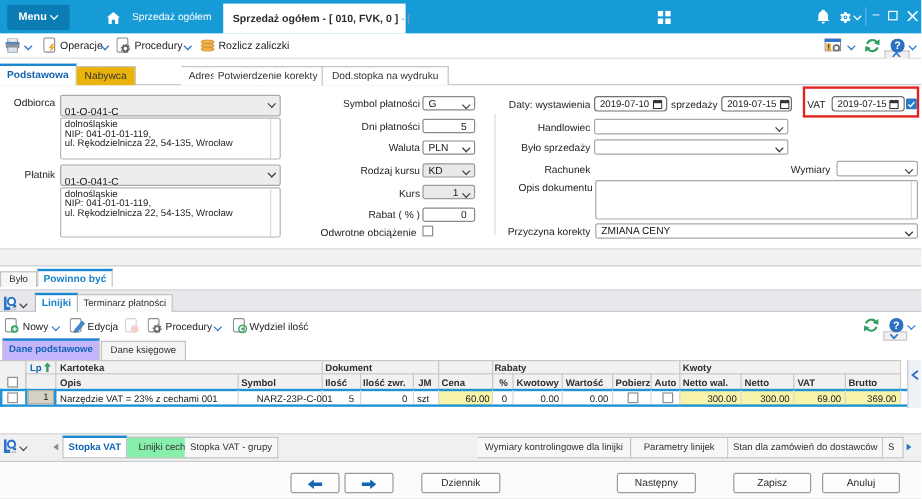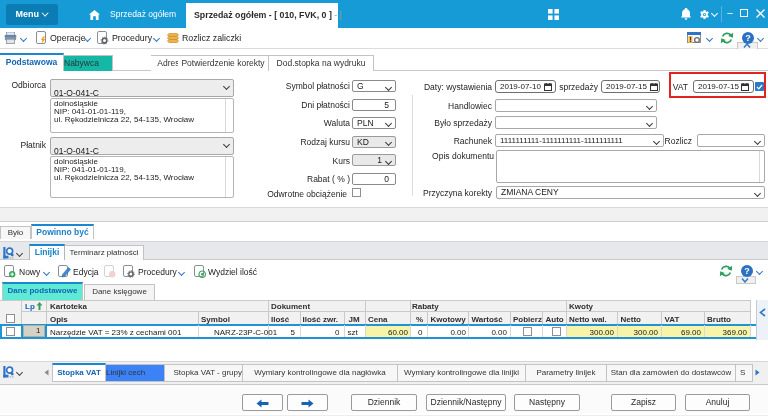--- a/index.html
+++ b/index.html
@@ -99,21 +99,21 @@
       <path d="M1 4.5 L4 1 L7 4.5" fill="none" stroke="#2e75c8" stroke-width="1.4"></path>
     </svg>
 <svg class="ab" style="left:742px;top:31.5px;" width="12" height="12" viewBox="0 0 12 12">
       <circle cx="6" cy="6" r="6" fill="#2b71c2"></circle>
       <text x="6" y="9" font-size="9" font-weight="bold" fill="#fff" text-anchor="middle">?</text>
     </svg>
 <div class="ab" style="left:758.0px;top:36.0px;width:4px;height:4px;border-left:1.3px solid #2e75c8;border-bottom:1.3px solid #2e75c8;transform:rotate(-45deg);"></div>
 
 <div class="ab" style="left:0;top:52px;width:768px;height:19px;background:#fff;border-bottom:1px solid #c9c9c9;box-sizing:border-box;"></div>
 <div class="tb" style="left:0;top:53px;width:64px;height:18px;background:#fff;border-top:2px solid #1c86d1;border-right:1px solid #c3c3c3;color:#1464b4;font-weight:bold;text-align:center;line-height:15px;">Podstawowa</div>
-<div class="tb" style="left:64px;top:55px;width:49px;height:16px;background:#14b8a6;border-right:1px solid #c3c3c3;border-top:1px solid #c3c3c3;color:#333;line-height:14px;">Nabywca</div>
+<div class="tb" style="left:64px;top:55px;width:49px;height:16px;background:#eab308;border-right:1px solid #c3c3c3;border-top:1px solid #c3c3c3;color:#333;text-align:center;line-height:14px;">Nabywca</div>
 <div class="tb" style="left:113px;top:55px;width:65px;height:16px;background:#fff;border-right:1px solid #c3c3c3;border-top:1px solid #c3c3c3;color:#333;text-align:center;line-height:14px;margin-left:38px;">Adres wysyłki</div>
 <div class="tb" style="left:269px;top:55px;width:105px;height:16px;background:#fff;border-right:1px solid #c3c3c3;border-top:1px solid #c3c3c3;color:#333;text-align:center;line-height:14px;">Dod.stopka na wydruku</div>
 <div class="tb" style="left:178px;top:55px;width:91px;height:16px;background:#fff;border-right:1px solid #c3c3c3;border-top:1px solid #c3c3c3;color:#333;text-align:center;line-height:14px;">Potwierdzenie korekty</div>
 
 <div class="lbl" style="left:0;top:81px;width:46px;">Odbiorca</div>
 <div class="combo" style="left:50px;top:79px;width:184px;height:13px;">01-O-041-C<span class="cv" style="top:3.5px;"></span></div>
 <div class="ab" style="left:50px;top:98px;width:184px;height:35px;background:#fff;border:1px solid #b5b5b5;border-radius:2px;box-sizing:border-box;"></div>
 <div class="ab" style="left:225px;top:99px;width:1px;height:33px;background:#d9d9d9;"></div>
 <div class="ab" style="left:54px;top:100px;font-size:8px;color:#222;line-height:8px;">dolnośląskie<br>NIP: 041-01-01-119,<br>ul. Rękodzielnicza 22, 54-135, Wrocław</div>
 <div class="lbl" style="left:0;top:141px;width:46px;">Płatnik</div>
@@ -172,22 +172,21 @@
 
 <div class="lbl" style="left:392px;top:102px;width:100px;">Handlowiec</div>
 <div class="combow" style="left:495px;top:99px;width:162px;height:13px;border-color:#a8a8a8;line-height:11px;">
       <span class="cv" style="top:4px;"></span>
     </div>
 <div class="lbl" style="left:392px;top:119px;width:100px;">Było sprzedaży</div>
 <div class="combow" style="left:495px;top:116px;width:162px;height:13px;border-color:#a8a8a8;line-height:11px;">
       <span class="cv" style="top:4px;"></span>
     </div>
 <div class="lbl" style="left:392px;top:137px;width:100px;">Rachunek</div>
-<div class="combow" style="left:495px;top:134px;width:169px;height:13px;border-color:#a8a8a8;line-height:11px;font-size:8px;">1111111111-1111111111-1111111111<span class="cv" style="top:4px;"></span></div>
-<div class="lbl" style="left:620px;top:137px;width:72px;">Rozlicz</div>
+<div class="lbl" style="left:620px;top:137px;width:72px;">Wymiary</div>
 <div class="combow" style="left:697px;top:134px;width:68px;height:13px;border-color:#a8a8a8;line-height:11px;">
       <span class="cv" style="top:4px;"></span>
     </div>
 <div class="lbl" style="left:392px;top:152px;width:102px;">Opis dokumentu</div>
 <div class="ab" style="left:496px;top:150px;width:269px;height:33px;background:#fff;border:1px solid #a8a8a8;border-radius:2px;box-sizing:border-box;"></div>
 <div class="ab" style="left:759px;top:151px;width:1px;height:31px;background:#d9d9d9;"></div>
 <div class="lbl" style="left:392px;top:189px;width:100px;">Przyczyna korekty</div>
 <div class="combow" style="left:496px;top:186px;width:269px;height:13px;border-color:#a8a8a8;line-height:11px;">ZMIANA CENY<span class="cv" style="top:4px;"></span></div>
 
 <div class="ab" style="left:0;top:207px;width:768px;height:15px;background:#f1f1f1;border-top:1px solid #d8d8d8;border-bottom:1px solid #cfcfcf;box-sizing:border-box;"></div>
@@ -246,21 +245,21 @@
 <div class="ab" style="left:736px;top:276px;width:18px;height:6px;background:#f0f0f0;border:1px solid #c9c9c9;"></div>
 <svg class="ab" style="left:741px;top:277.5px;" width="8" height="5" viewBox="0 0 8 5">
       <path d="M1 0.5 L4 4 L7 0.5" fill="none" stroke="#2e75c8" stroke-width="1.4"></path>
     </svg>
 <svg class="ab" style="left:741px;top:264.5px;" width="12" height="12" viewBox="0 0 12 12">
       <circle cx="6" cy="6" r="6" fill="#2b71c2"></circle>
       <text x="6" y="9" font-size="9" font-weight="bold" fill="#fff" text-anchor="middle">?</text>
     </svg>
 <div class="ab" style="left:757.0px;top:269.0px;width:4px;height:4px;border-left:1.3px solid #2e75c8;border-bottom:1.3px solid #2e75c8;transform:rotate(-45deg);"></div>
 
-<div class="tb" style="left:2px;top:282px;width:81px;height:18px;background:#5eead4;border:1px solid #c3c3c3;border-top:2px solid #1c86d1;border-bottom:none;color:#1464b4;font-weight:bold;text-align:center;line-height:14px;font-size:8px;">Dane podstawowe</div>
+<div class="tb" style="left:2px;top:282px;width:81px;height:18px;background:#c4b5fd;border:1px solid #c3c3c3;border-top:2px solid #1c86d1;border-bottom:none;color:#1464b4;font-weight:bold;text-align:center;line-height:14px;font-size:8px;">Dane podstawowe</div>
 <div class="tb" style="left:84px;top:284px;width:71px;height:16px;background:#f4f4f4;border:1px solid #c3c3c3;border-bottom:none;color:#333;text-align:center;line-height:14px;font-size:8px;">Dane księgowe</div>
 
 <div class="ab" style="left:0;top:299.5px;width:756px;height:24.0px;background:#f1f1f1;border-top:1px solid #c9c9c9;box-sizing:border-box;"></div>
 <div class="ab" style="left:21px;top:311px;width:735px;height:1px;background:#c9c9c9;"></div>
 <div class="ab" style="left:21px;top:299.5px;width:1px;height:11.5px;background:#c9c9c9;"></div>
 <div class="ab" style="left:46px;top:299.5px;width:1px;height:11.5px;background:#c9c9c9;"></div>
 <div class="ab" style="left:268px;top:299.5px;width:1px;height:11.5px;background:#c9c9c9;"></div>
 <div class="ab" style="left:365px;top:299.5px;width:1px;height:11.5px;background:#c9c9c9;"></div>
 <div class="ab" style="left:409.5px;top:299.5px;width:1px;height:11.5px;background:#c9c9c9;"></div>
 <div class="ab" style="left:566px;top:299.5px;width:1px;height:11.5px;background:#c9c9c9;"></div>
@@ -362,39 +361,37 @@
       <circle cx="6.6" cy="4.2" r="3" fill="#fff" stroke="#2e75c8" stroke-width="1.7"></circle>
       <rect x="7.9" y="7" width="2.6" height="2.2" fill="#2e75c8"></rect>
       <rect x="6.6" y="10.2" width="1.6" height="1.4" fill="#b9b9b9"></rect>
       <rect x="8.9" y="10.2" width="1.6" height="1.4" fill="#b9b9b9"></rect>
     </svg>
 <div class="ab" style="left:17px;top:370px;width:4px;height:4px;border-left:1.2px solid #444;border-bottom:1.2px solid #444;transform:rotate(-45deg);"></div>
 <svg class="ab" style="left:44px;top:369px;" width="5" height="7" viewBox="0 0 5 7">
       <path d="M4.5 0.5 L0.5 3.5 L4.5 6.5 Z" fill="#8a8a8a"></path>
     </svg>
 <div class="tb" style="left:52px;top:363px;width:54px;height:19px;background:#fff;border:1px solid #c3c3c3;border-top:2px solid #1c86d1;color:#1464b4;font-weight:bold;text-align:center;line-height:15px;font-size:8px;">Stopka VAT</div>
-<div class="tb" style="left:106px;top:364px;width:59px;height:18px;background:#3b82f6;border:1px solid #c3c3c3;border-left:none;color:#333;line-height:16px;font-size:8px;">Linijki cech</div>
-<div class="tb" style="left:165px;top:364px;width:78px;height:18px;background:#f7f7f7;border:1px solid #c3c3c3;border-left:none;color:#333;text-align:right;line-height:16px;font-size:8px;">Stopka VAT - grupy</div>
-<div class="tb" style="left:243px;top:364px;width:155px;height:18px;background:#f7f7f7;border:1px solid #c3c3c3;border-left:none;color:#333;text-align:center;line-height:16px;font-size:8px;">Wymiary kontrolingowe dla nagłówka</div>
+<div class="tb" style="left:106px;top:364px;width:59px;height:18px;background:#86efac;border:1px solid #c3c3c3;border-left:none;color:#333;text-align:center;line-height:16px;font-size:8px;">Linijki cech</div>
+<div class="tb" style="left:154px;top:364px;width:78px;height:18px;background:#f7f7f7;border:1px solid #c3c3c3;border-left:none;color:#333;text-align:center;line-height:16px;font-size:8px;">Stopka VAT - grupy</div>
 <div class="tb" style="left:526px;top:364px;width:81px;height:18px;background:#f7f7f7;border:1px solid #c3c3c3;border-left:none;color:#333;text-align:center;line-height:16px;font-size:8px;">Parametry linijek</div>
 <div class="tb" style="left:398px;top:364px;width:128px;height:18px;background:#f7f7f7;border:1px solid #c3c3c3;border-left:none;color:#333;text-align:center;line-height:16px;font-size:8px;">Wymiary kontrolingowe dla linijki</div>
 <div class="tb" style="left:607px;top:364px;width:129px;height:18px;background:#f7f7f7;border:1px solid #c3c3c3;border-left:none;color:#333;text-align:center;line-height:16px;font-size:8px;">Stan dla zamówień do dostawców</div>
 <div class="tb" style="left:736px;top:364px;width:17px;height:18px;background:#f7f7f7;border:1px solid #c3c3c3;border-left:none;color:#333;text-align:left;padding-left:4px;line-height:16px;font-size:8px;">S</div>
 <svg class="ab" style="left:755px;top:369px;" width="5" height="7" viewBox="0 0 5 7">
       <path d="M0.5 0.5 L4.5 3.5 L0.5 6.5 Z" fill="#2e75c8"></path>
     </svg>
 
 <div class="ab" style="left:0;top:385px;width:768px;height:28px;background:#fbfbfb;"></div>
 <div class="btn" style="left:242px;top:394px;width:41px;height:17px;"><svg width="13" height="9" viewBox="0 0 13 9" style="margin-top:4px;">
         <path d="M0.5 4.5 L5.5 0.5 L5.5 3 L12.5 3 L12.5 6 L5.5 6 L5.5 8.5 Z" fill="#1464b4"></path>
       </svg></div>
 <div class="btn" style="left:287px;top:394px;width:41px;height:17px;"><svg width="13" height="9" viewBox="0 0 13 9" style="margin-top:4px;">
         <path d="M12.5 4.5 L7.5 0.5 L7.5 3 L0.5 3 L0.5 6 L7.5 6 L7.5 8.5 Z" fill="#1464b4"></path>
       </svg></div>
 <div class="btn" style="left:351px;top:394px;width:66px;height:17px;">Dziennik</div>
-<div class="btn" style="left:426px;top:394px;width:80px;height:17px;">Dziennik/Następny</div>
 <div class="btn" style="left:514px;top:394px;width:66px;height:17px;">Następny</div>
 <div class="btn" style="left:611px;top:394px;width:65px;height:17px;">Zapisz</div>
 <div class="btn" style="left:685px;top:394px;width:65px;height:17px;">Anuluj</div>
 
 <div class="ab" style="left:0;top:414.5px;width:768px;height:1.5px;background:#ededed;"></div>
 
 </div>
 
 </body></html>

